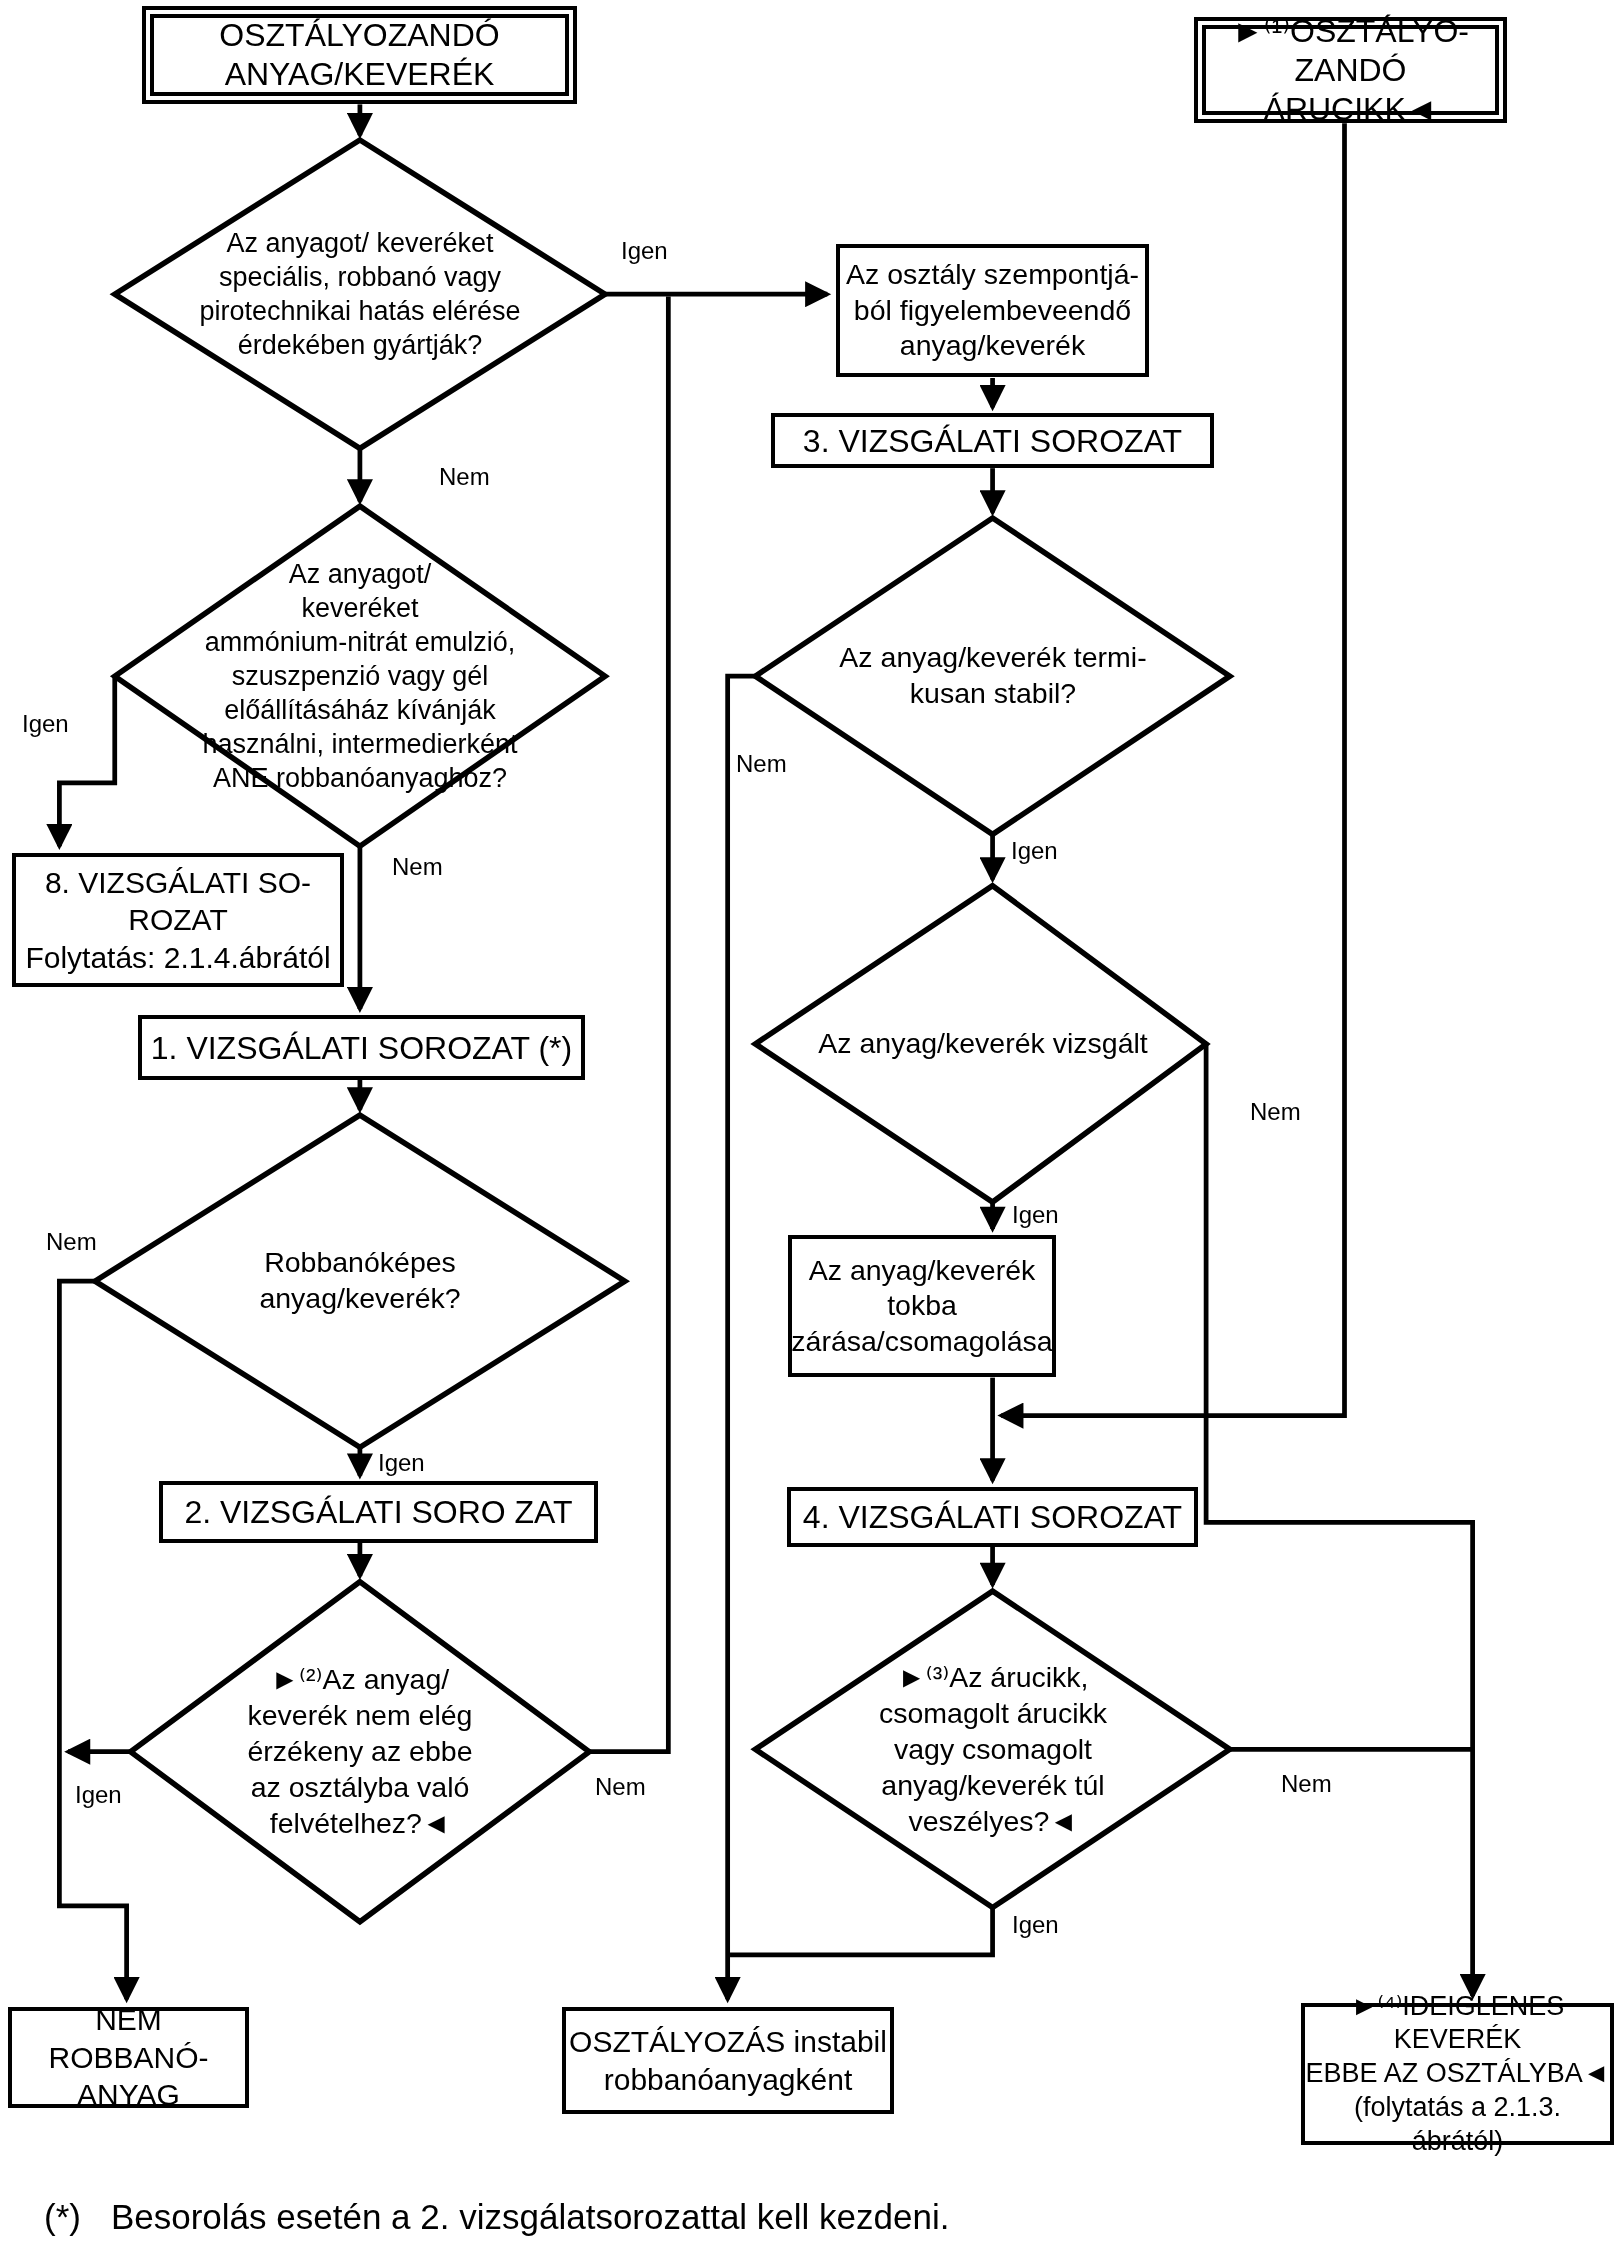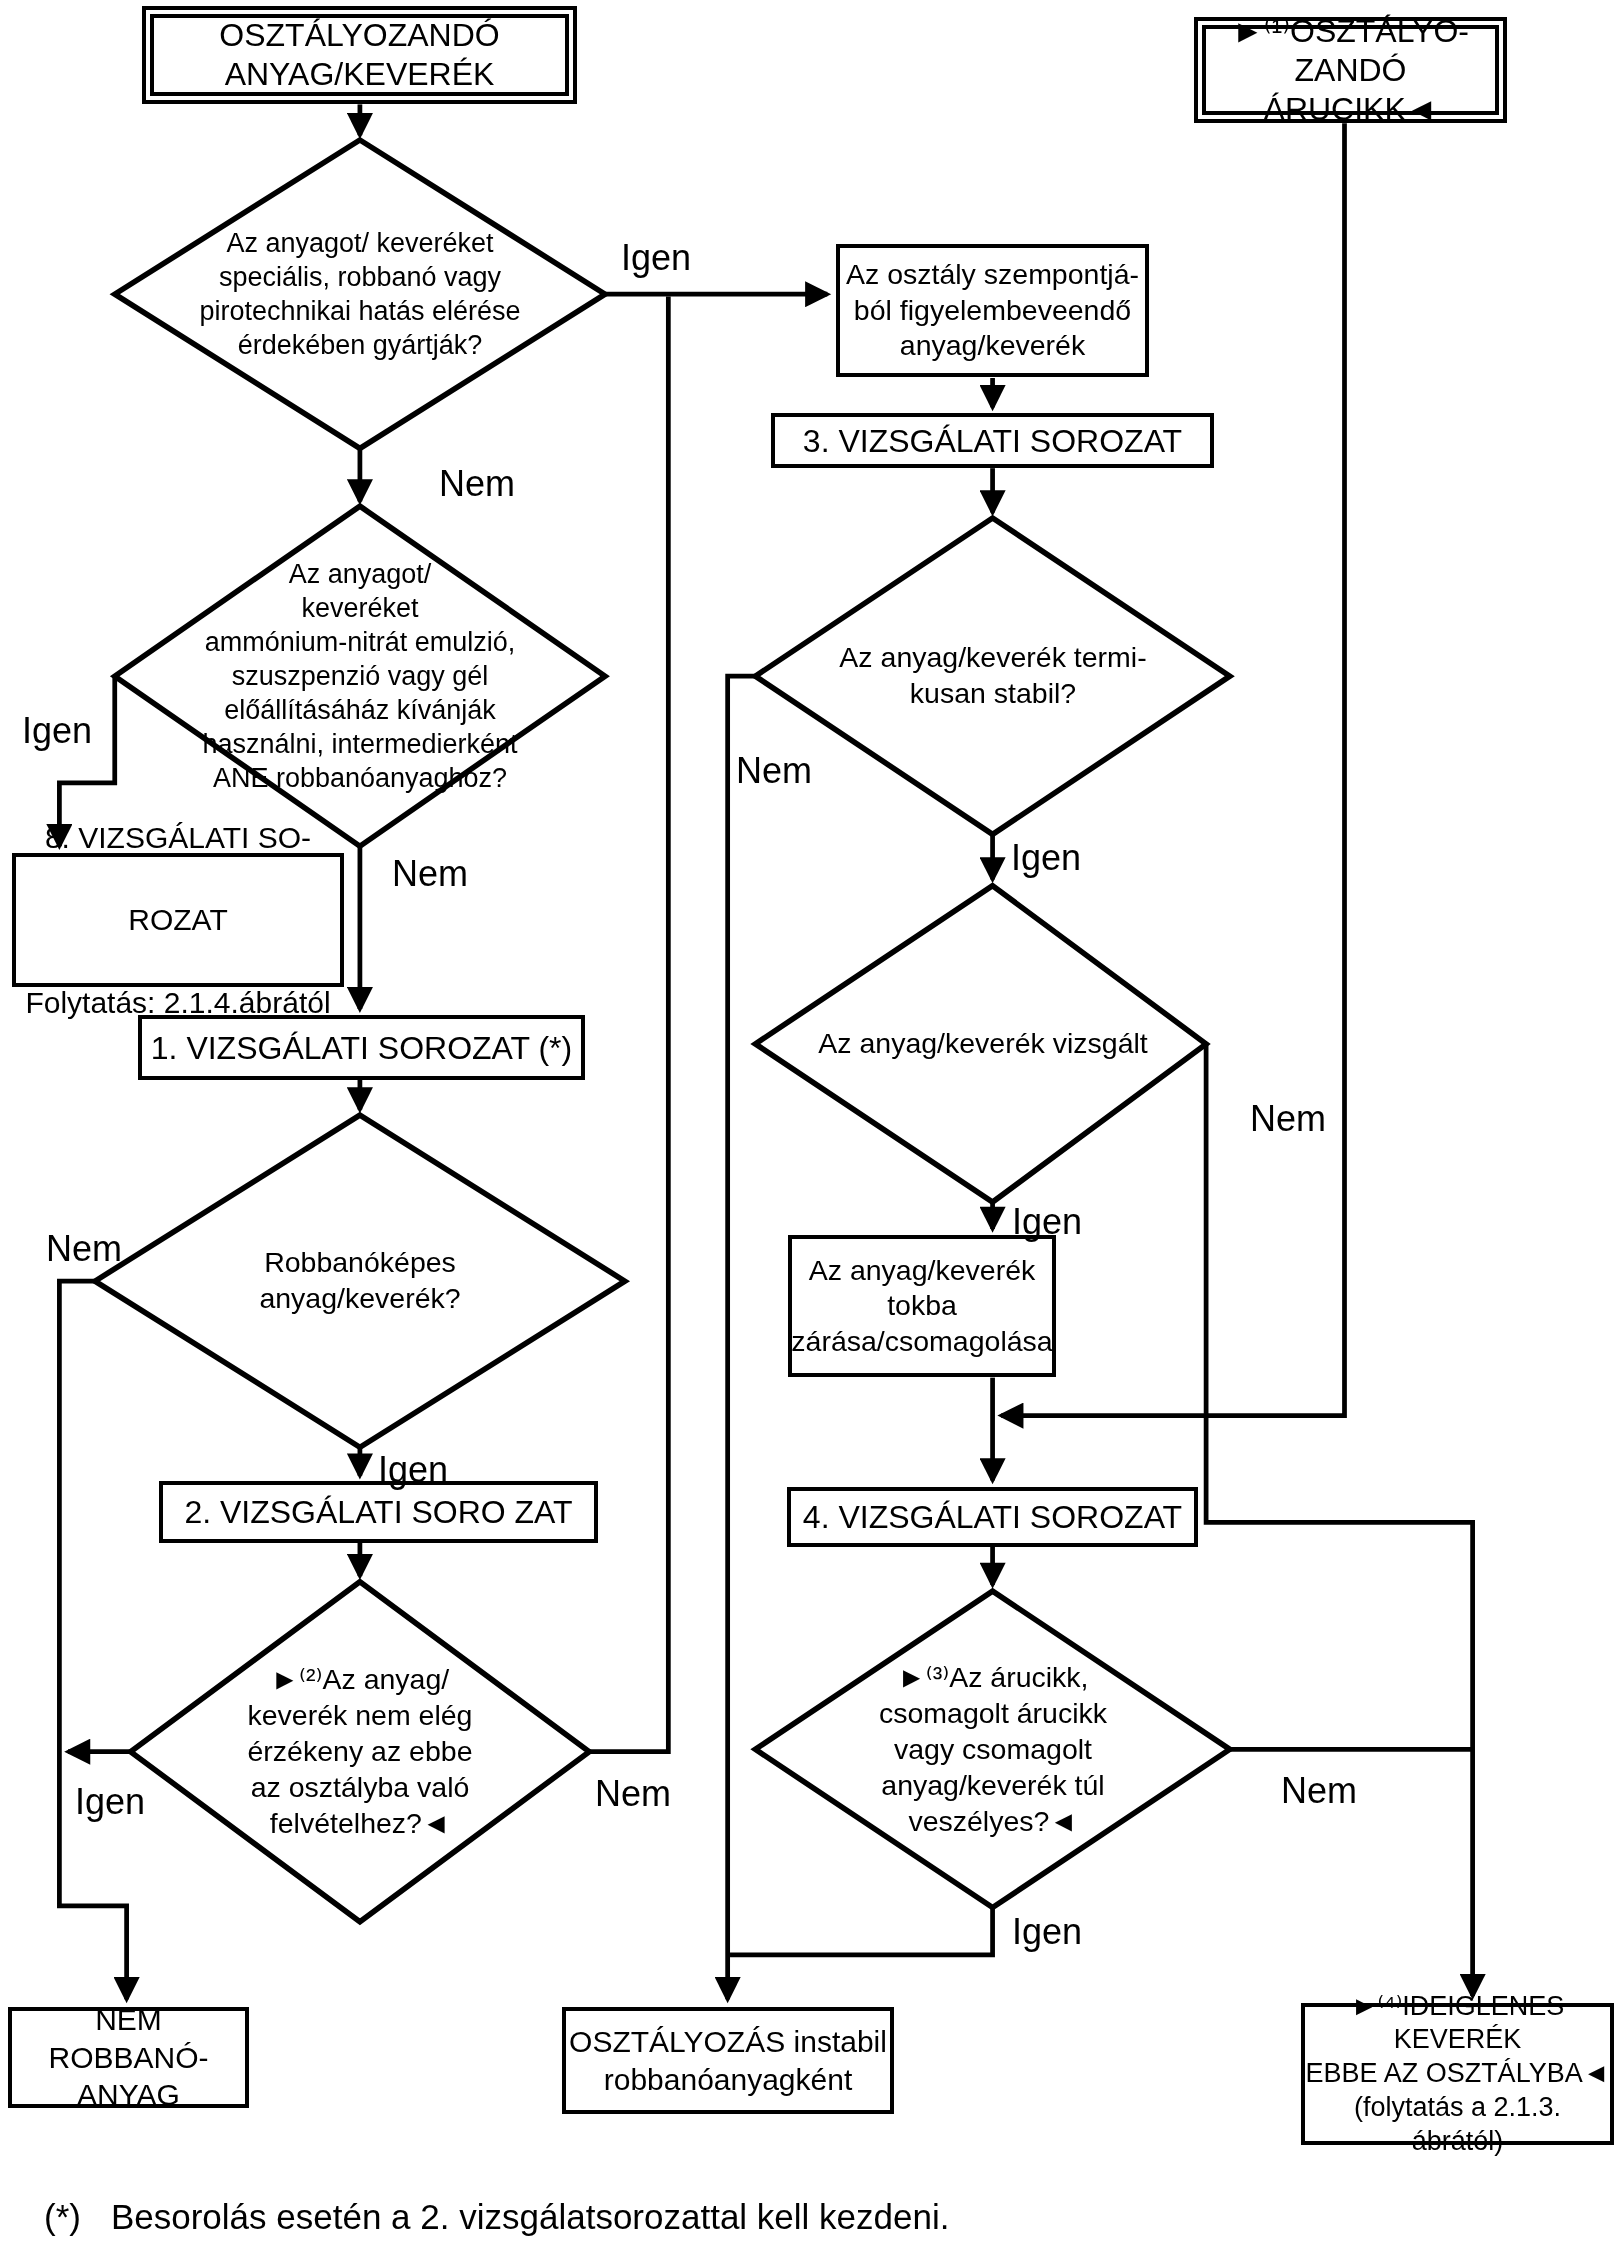--- a/index.html
+++ b/index.html
@@ -20,21 +20,21 @@
     border:4px solid #000;padding:4px;display:flex;
   }
   .dbl .dbl-in{
     flex:1;border:4px solid #000;display:flex;flex-direction:column;
     justify-content:center;align-items:center;text-align:center;line-height:1.22;
   }
   .dtext{
     position:absolute;z-index:2;transform:translate(-50%,-50%);
     text-align:center;line-height:1.26;
   }
-  .lbl{position:absolute;z-index:2;font-size:36px;}
+  .lbl{position:absolute;z-index:2;font-size:24px;}
   .fs34{font-size:27px;}
   .fs36{font-size:28.5px;}
   .fs38{font-size:30px;}
   .fs40{font-size:32px;}
   .footnote{
     position:absolute;z-index:2;left:44px;top:2197px;font-size:35px;
     display:flex;gap:30px;align-items:baseline;
   }
 </style>
 </head>
@@ -102,21 +102,21 @@
   <div class="box fs36" style="left:836px;top:244px;width:313px;height:133px;">
     <div>Az osztály szempontjá-</div>
     <div>ból figyelembeveendő</div>
     <div>anyag/keverék</div>
   </div>
 
   <div class="box fs40" style="left:771px;top:413px;width:443px;height:55px;">
     <div>3. VIZSGÁLATI SOROZAT</div>
   </div>
 
-  <div class="box fs38" style="left:12px;top:853px;width:332px;height:134px;gap:45px;">
+  <div class="box fs38" style="left:12px;top:853px;width:332px;height:134px;">
     <div>8. VIZSGÁLATI SO-</div>
     <div>ROZAT</div>
     <div>Folytatás: 2.1.4.ábrától</div>
   </div>
 
   <div class="box fs40" style="left:138px;top:1015px;width:447px;height:65px;">
     <div>1. VIZSGÁLATI SOROZAT (*)</div>
   </div>
 
   <div class="box fs40" style="left:159px;top:1481px;width:439px;height:62px;">

